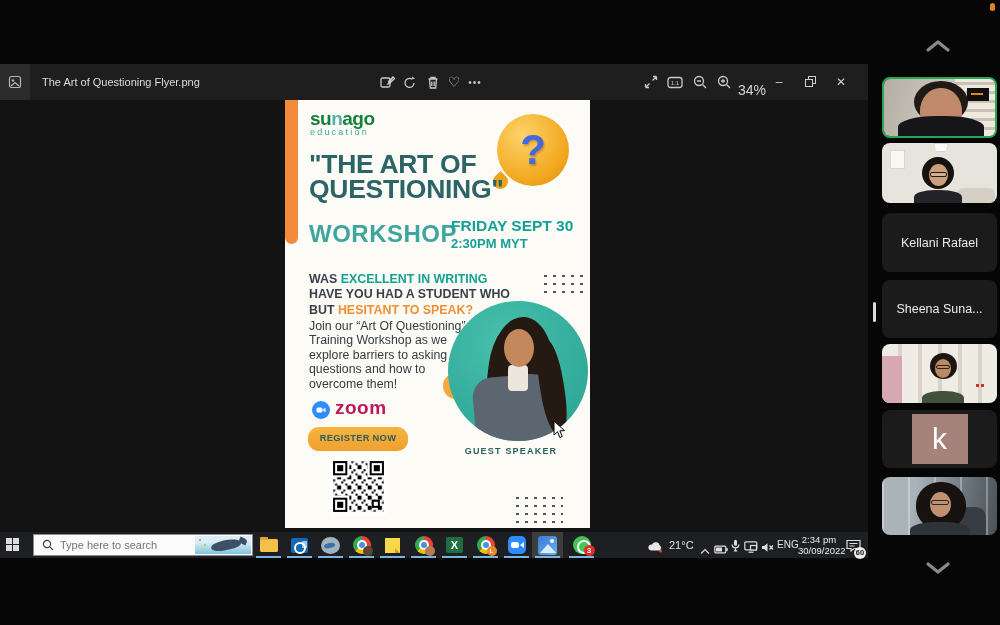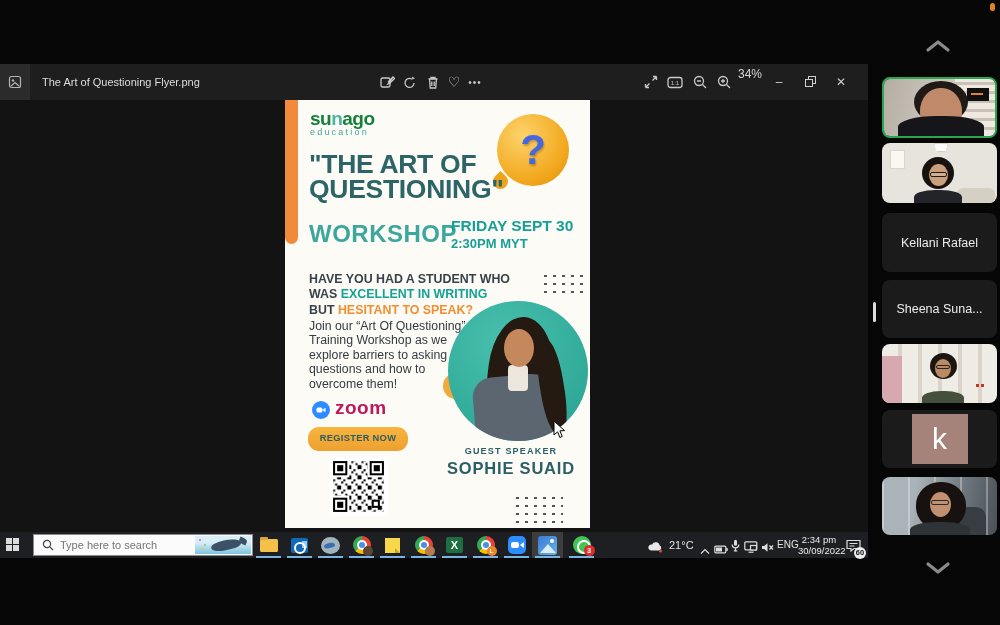--- a/index.html
+++ b/index.html
@@ -15,21 +15,21 @@
 
   
   #screen { left:0; top:64px; width:868px; height:494px; background:#141414; }
 
   
   #titlebar { left:0; top:0; width:868px; height:36px; background:#1e1e1e; }
   #appbox { left:0; top:0; width:30px; height:36px; background:#2b2b2b; display:flex; align-items:center; justify-content:center; }
   .vtitle { left:42px; top:12px; font-size:11px; color:#dedede; }
   .tb-ic { width:22px; height:22px; top:7px; display:flex; align-items:center; justify-content:center; color:#c9c9c9; }
   .tb-ic svg { stroke:#c9c9c9; fill:none; stroke-width:1.3; }
-  .pct { top:3px; font-size:12px; color:#d6d6d6; }
+  .pct { top:18px; font-size:14px; color:#d6d6d6; }
   .winbtn { width:30px; height:36px; top:0; display:flex; align-items:center; justify-content:center; color:#cfcfcf; font-size:12px; }
   .restore-wrap { position:relative; width:12px; height:12px; }
   .restore-back { position:absolute; left:3px; top:0; width:8px; height:8px; border:1px solid #cfcfcf; }
   .restore-front { position:absolute; left:0; top:3px; width:8px; height:8px; border:1px solid #cfcfcf; background:#1e1e1e; }
 
   
   #canvas { left:0; top:36px; width:868px; height:432px; background:#131313; }
   #flyer { left:285px; top:0; width:305px; height:428px; background:#fcfbf5; overflow:hidden; }
   .orange-bar { left:0; top:0; width:13px; height:144px; background:#f18a3b; border-radius:0 0 10px 10px; }
   .logo-brand { font-size:19px; font-weight:700; letter-spacing:-0.5px; }
@@ -249,22 +249,22 @@
           <div>"THE ART OF</div>
           <div>QUESTIONING"</div>
         </div>
         <div class="abs f-workshop">WORKSHOP</div>
         <div class="abs f-when">
           <div class="f-date">FRIDAY SEPT 30</div>
           <div class="f-time">2:30PM MYT</div>
         </div>
 
         <div class="abs f-head">
+          <div><span>WAS </span><span class="hl-teal">EXCELLENT IN WRITING</span></div>
           <div>HAVE YOU HAD A STUDENT WHO</div>
-          <div><span>WAS </span><span class="hl-teal">EXCELLENT IN WRITING</span></div>
           <div><span>BUT </span><span class="hl-orange">HESITANT TO SPEAK?</span></div>
         </div>
         <div class="abs dots" style="left:256px; top:172px; width:45px; height:23px;"></div>
 
         <div class="abs f-para">
           <div>Join our “Art Of Questioning”</div>
           <div>Training Workshop as we</div>
           <div>explore barriers to asking</div>
           <div>questions and how to</div>
           <div>overcome them!</div>
@@ -314,21 +314,20 @@
             <rect x="22" y="4" width="3" height="3"></rect>
           <rect x="2" y="20" width="7" height="7"></rect>
             <rect x="3" y="21" width="5" height="5" fill="#fff"></rect>
             <rect x="4" y="22" width="3" height="3"></rect>
           <rect x="21" y="21" width="4" height="4"></rect>
             <rect x="22" y="22" width="2" height="2" fill="#fff"></rect>
         </svg>
 
         <div class="abs gs-block">
           <div class="gs-label">GUEST SPEAKER</div>
-          <div class="gs-name">SOPHIE SUAID</div>
         </div>
         <div class="abs dots" style="left:228px; top:394px; width:50px; height:30px;"></div>
 
         <svg class="abs" style="left:268px; top:320px;" width="13" height="19" viewBox="0 0 13 19">
           <polygon points="1,1 1,15 4.6,11.8 6.8,17.5 9.2,16.4 6.9,10.8 11.5,10.6" fill="#fff" stroke="#000" stroke-width="1"></polygon>
         </svg>
       </div>
     </div>
 
     <div id="taskbar" class="abs">

